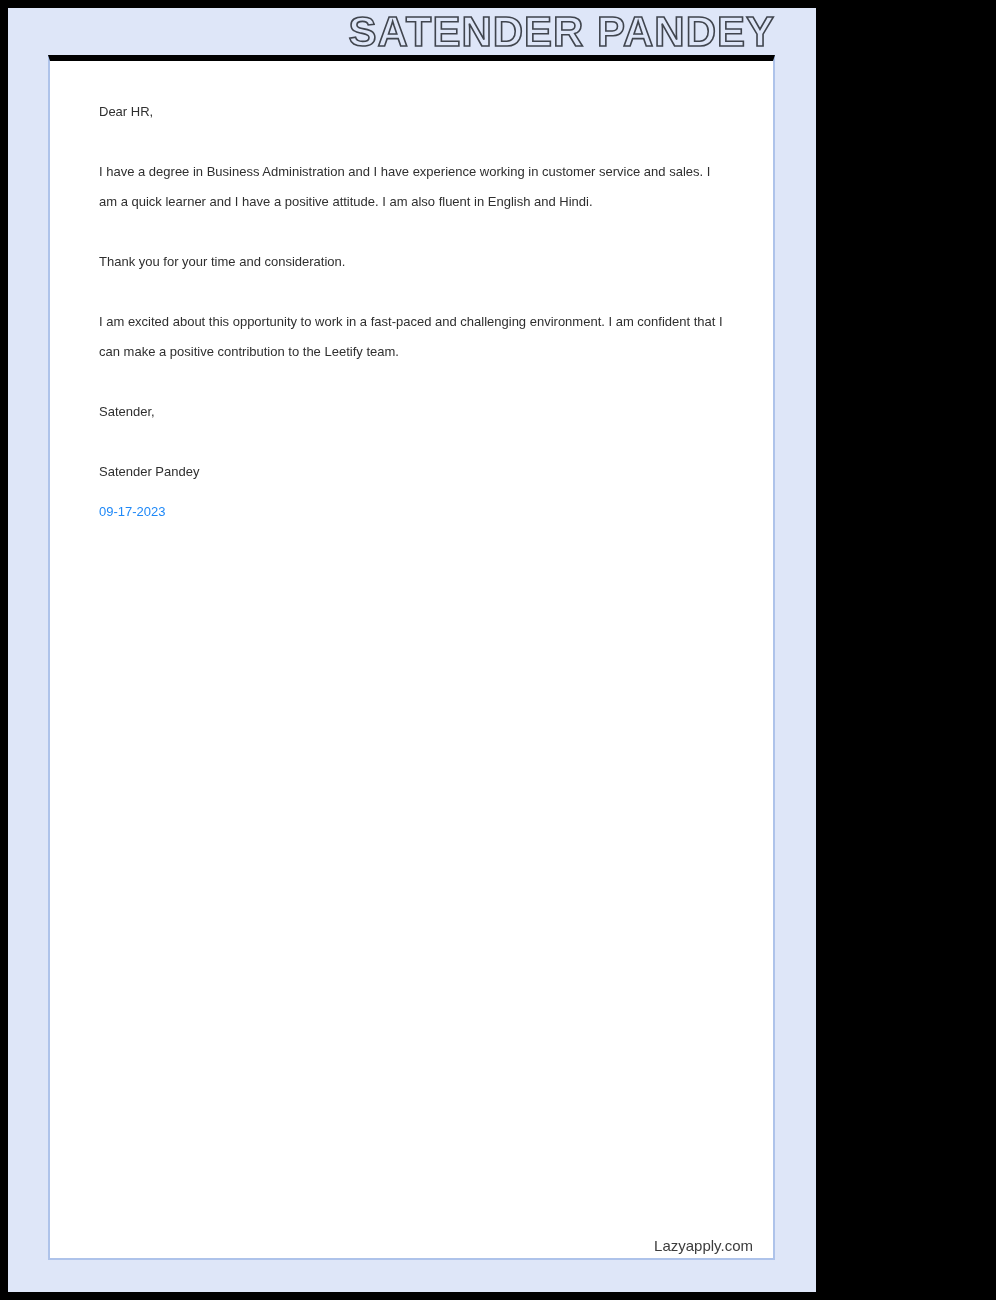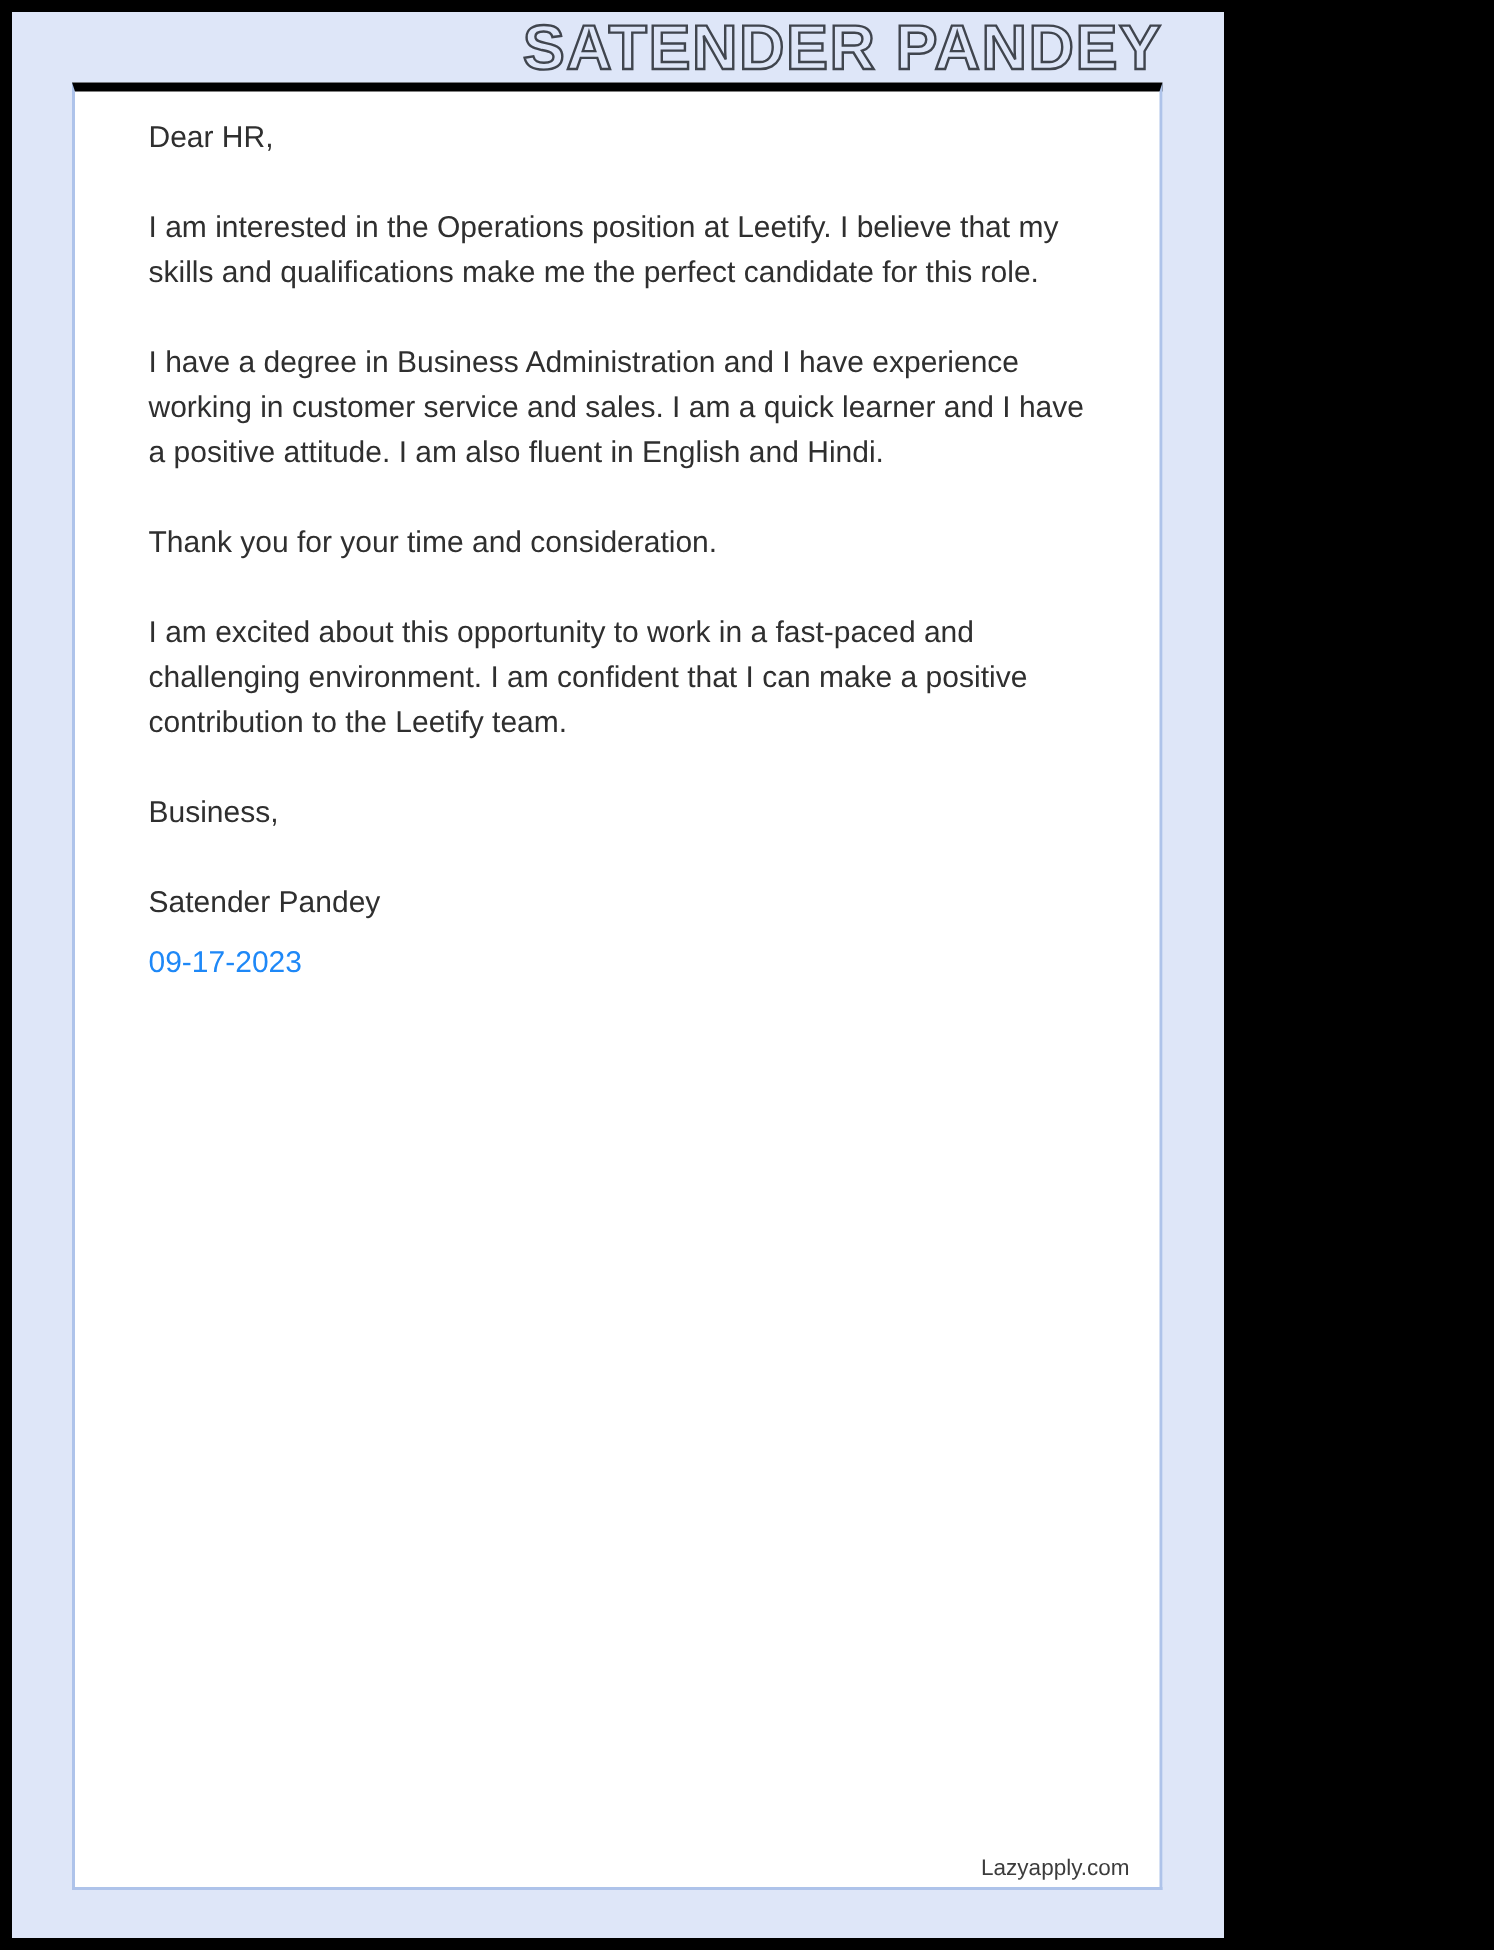--- a/index.html
+++ b/index.html
@@ -42,22 +42,22 @@
     left: 40px;
     right: 41px;
     top: 47px;
     bottom: 32px;
     background: #ffffff;
     border: 2px solid #aec3ea;
     border-top: 6px solid #000000;
     box-sizing: border-box;
   }
   .letter {
-    padding: 16px 48px 0 49px;
-    font-size: 20px;
+    padding: 36px 48px 0 49px;
+    font-size: 13px;
     line-height: 30px;
     color: #2f2f2f;
   }
   .letter p {
     margin: 30px 0 0 0;
   }
   .letter p.salutation {
     margin-top: 0;
   }
   .letter p.date {
@@ -80,25 +80,24 @@
 <div class="viewport">
   <div class="canvas">
 
     <div class="header">
       <h1 class="header-name">SATENDER PANDEY</h1>
     </div>
 
     <div class="page">
       <div class="letter">
         <p class="salutation">Dear HR,</p>
-        <p>I am interested in the Operations position at Leetify. I believe that my skills and qualifications make me the perfect candidate for this role.</p>
         <p>I have a degree in Business Administration and I have experience working in customer service and sales. I am a quick learner and I have a positive attitude. I am also fluent in English and Hindi.</p>
         <p>Thank you for your time and consideration.</p>
         <p>I am excited about this opportunity to work in a fast-paced and challenging environment. I am confident that I can make a positive contribution to the Leetify team.</p>
-        <p>Business,</p>
+        <p>Satender,</p>
         <p>Satender Pandey</p>
         <p class="date">09-17-2023</p>
       </div>
 
       <div class="branding">Lazyapply.com</div>
     </div>
 
   </div>
 </div>
 

